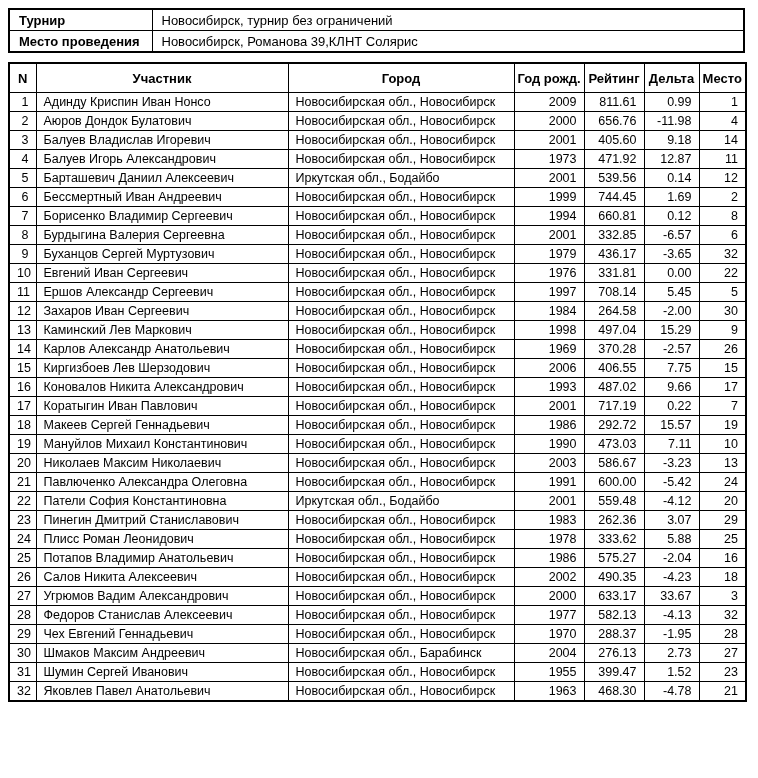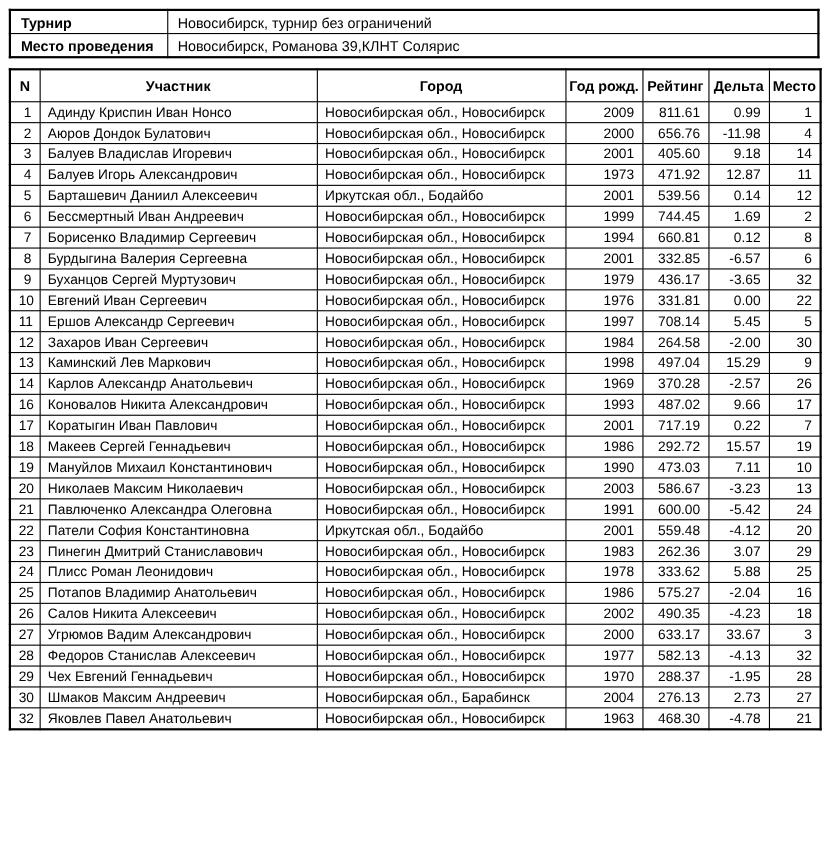--- a/index.html
+++ b/index.html
@@ -227,20 +227,29 @@
         <tr>
       <td class="num">14</td>
       <td class="text">Карлов Александр Анатольевич</td>
       <td class="text">Новосибирская обл., Новосибирск</td>
       <td class="num">1969</td>
       <td class="num">370.28</td>
       <td class="num">-2.57</td>
       <td class="num">26</td>
     </tr>
         <tr>
+      <td class="num">15</td>
+      <td class="text">Киргизбоев Лев Шерзодович</td>
+      <td class="text">Новосибирская обл., Новосибирск</td>
+      <td class="num">2006</td>
+      <td class="num">406.55</td>
+      <td class="num">7.75</td>
+      <td class="num">15</td>
+    </tr>
+        <tr>
       <td class="num">16</td>
       <td class="text">Коновалов Никита Александрович</td>
       <td class="text">Новосибирская обл., Новосибирск</td>
       <td class="num">1993</td>
       <td class="num">487.02</td>
       <td class="num">9.66</td>
       <td class="num">17</td>
     </tr>
         <tr>
       <td class="num">17</td>
@@ -362,20 +371,29 @@
         <tr>
       <td class="num">30</td>
       <td class="text">Шмаков Максим Андреевич</td>
       <td class="text">Новосибирская обл., Барабинск</td>
       <td class="num">2004</td>
       <td class="num">276.13</td>
       <td class="num">2.73</td>
       <td class="num">27</td>
     </tr>
         <tr>
+      <td class="num">31</td>
+      <td class="text">Шумин Сергей Иванович</td>
+      <td class="text">Новосибирская обл., Новосибирск</td>
+      <td class="num">1955</td>
+      <td class="num">399.47</td>
+      <td class="num">1.52</td>
+      <td class="num">23</td>
+    </tr>
+        <tr>
       <td class="num">32</td>
       <td class="text">Яковлев Павел Анатольевич</td>
       <td class="text">Новосибирская обл., Новосибирск</td>
       <td class="num">1963</td>
       <td class="num">468.30</td>
       <td class="num">-4.78</td>
       <td class="num">21</td>
     </tr>
       </tbody>
   </table>

